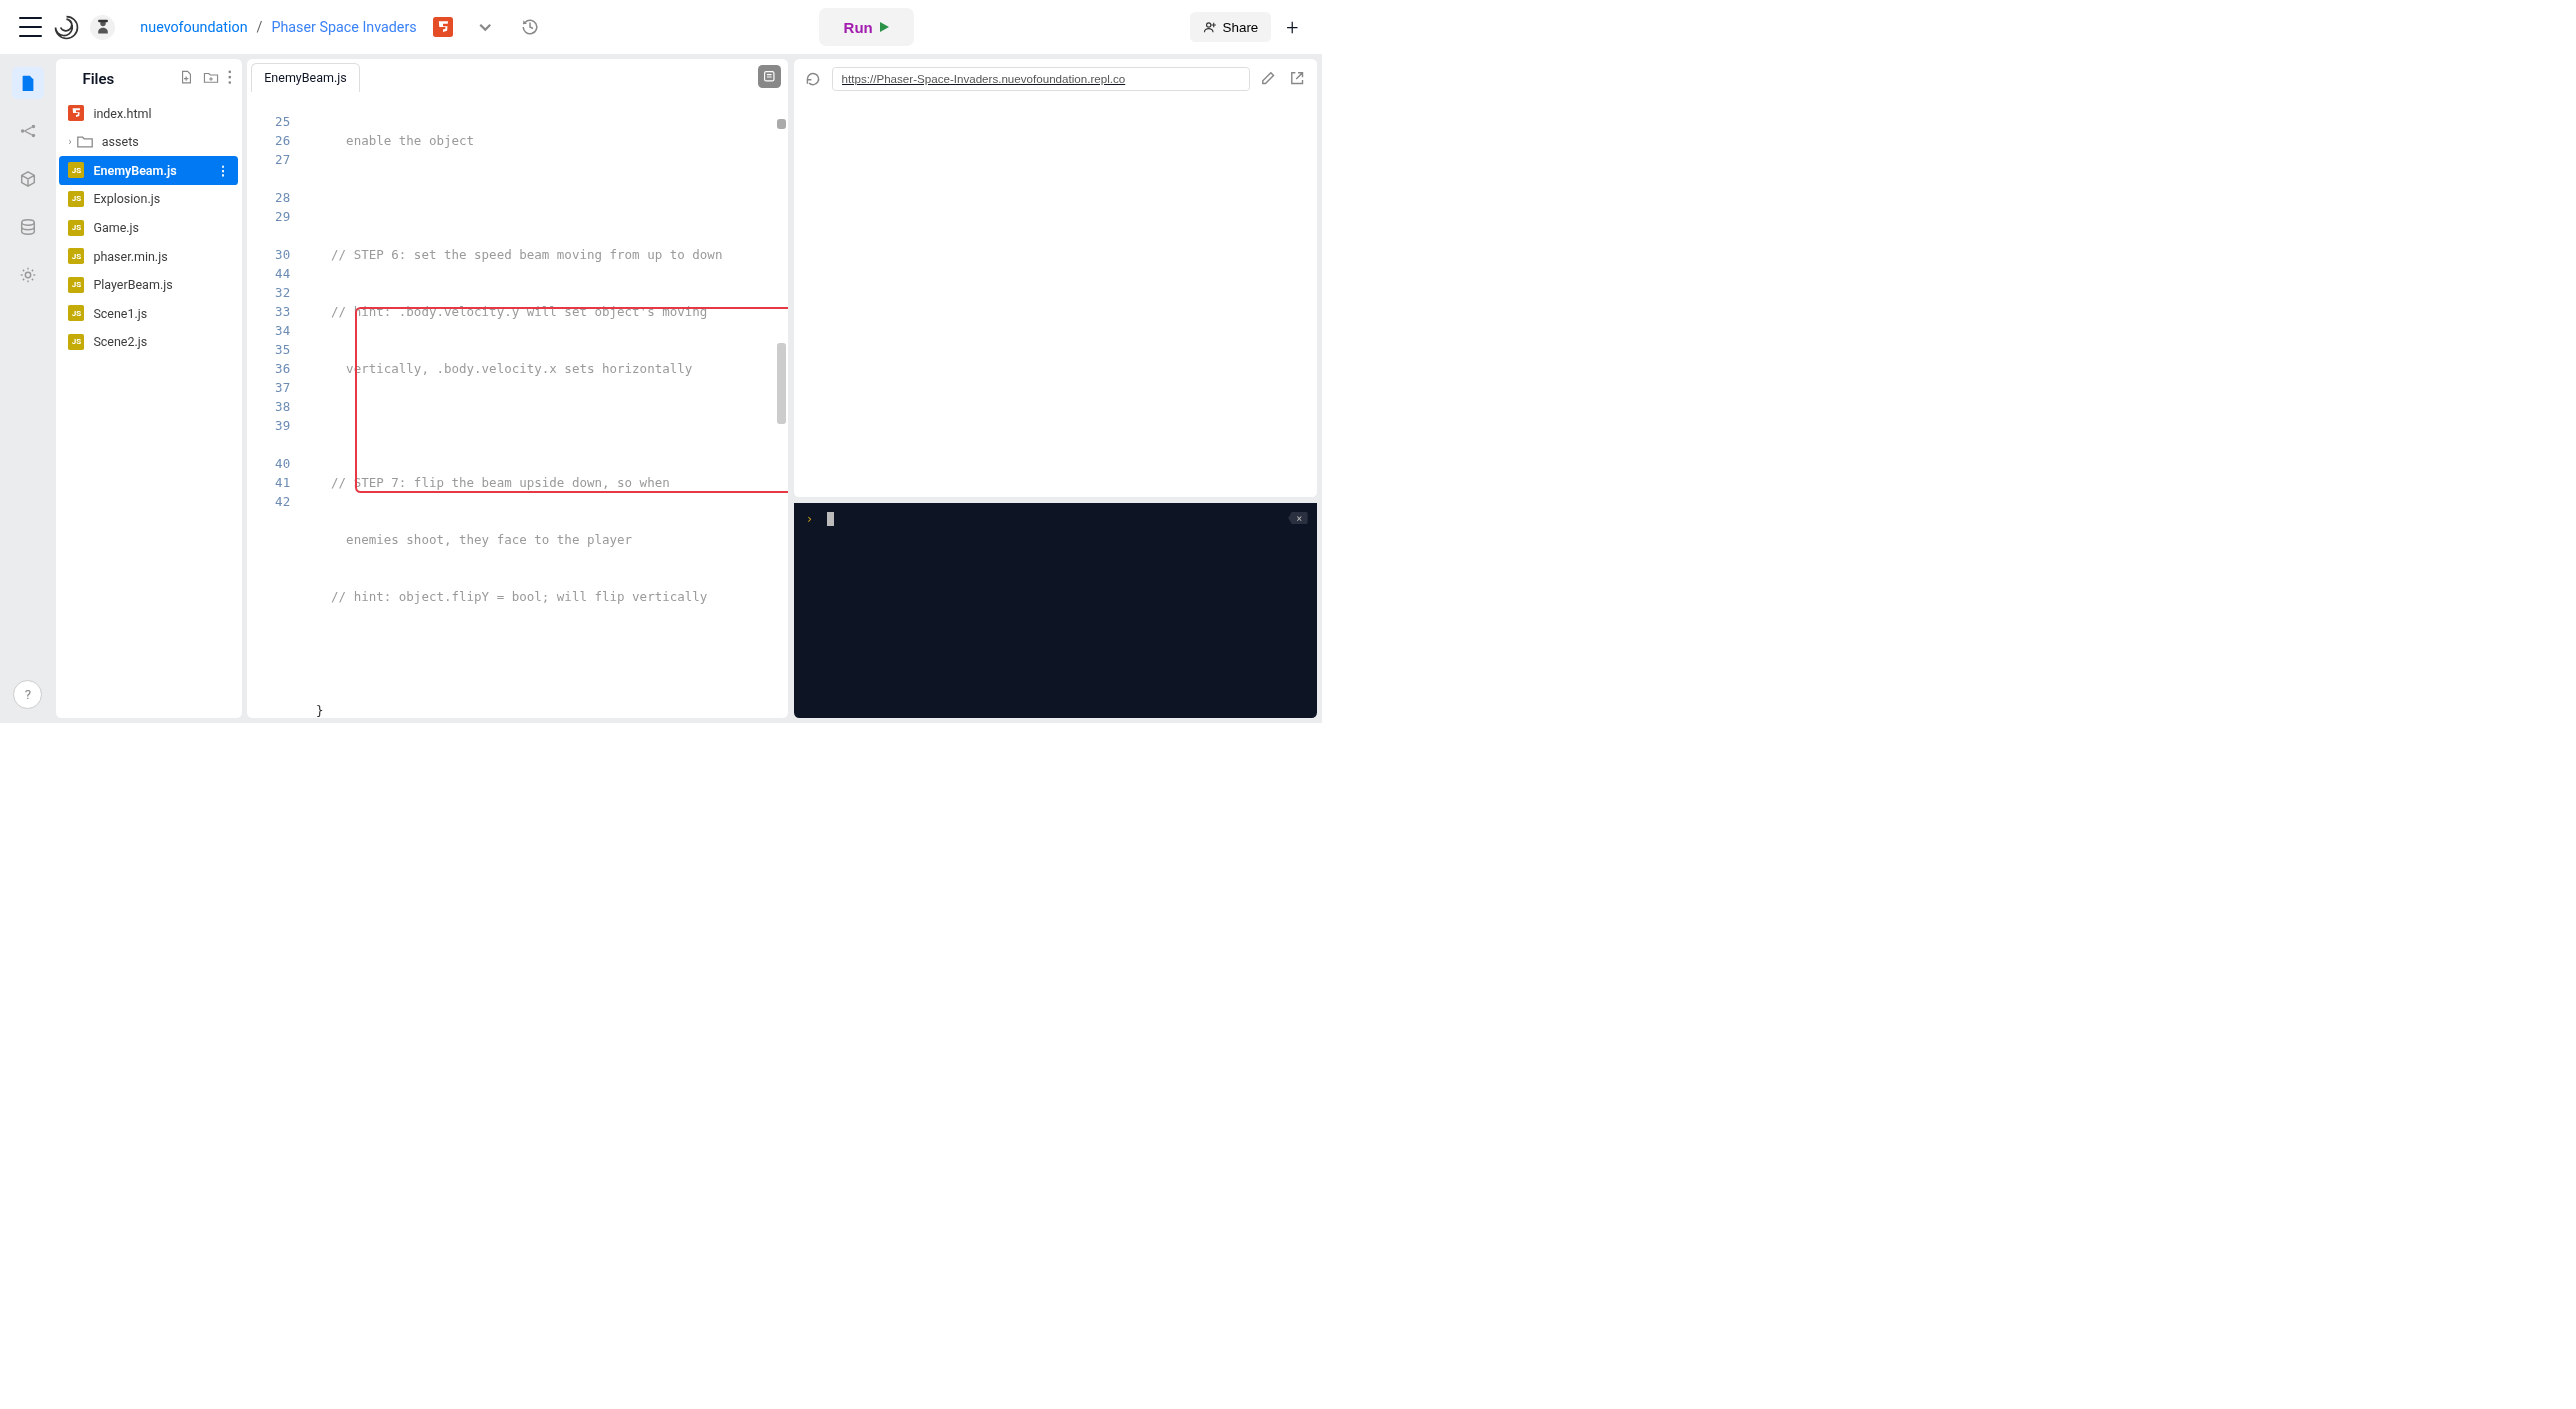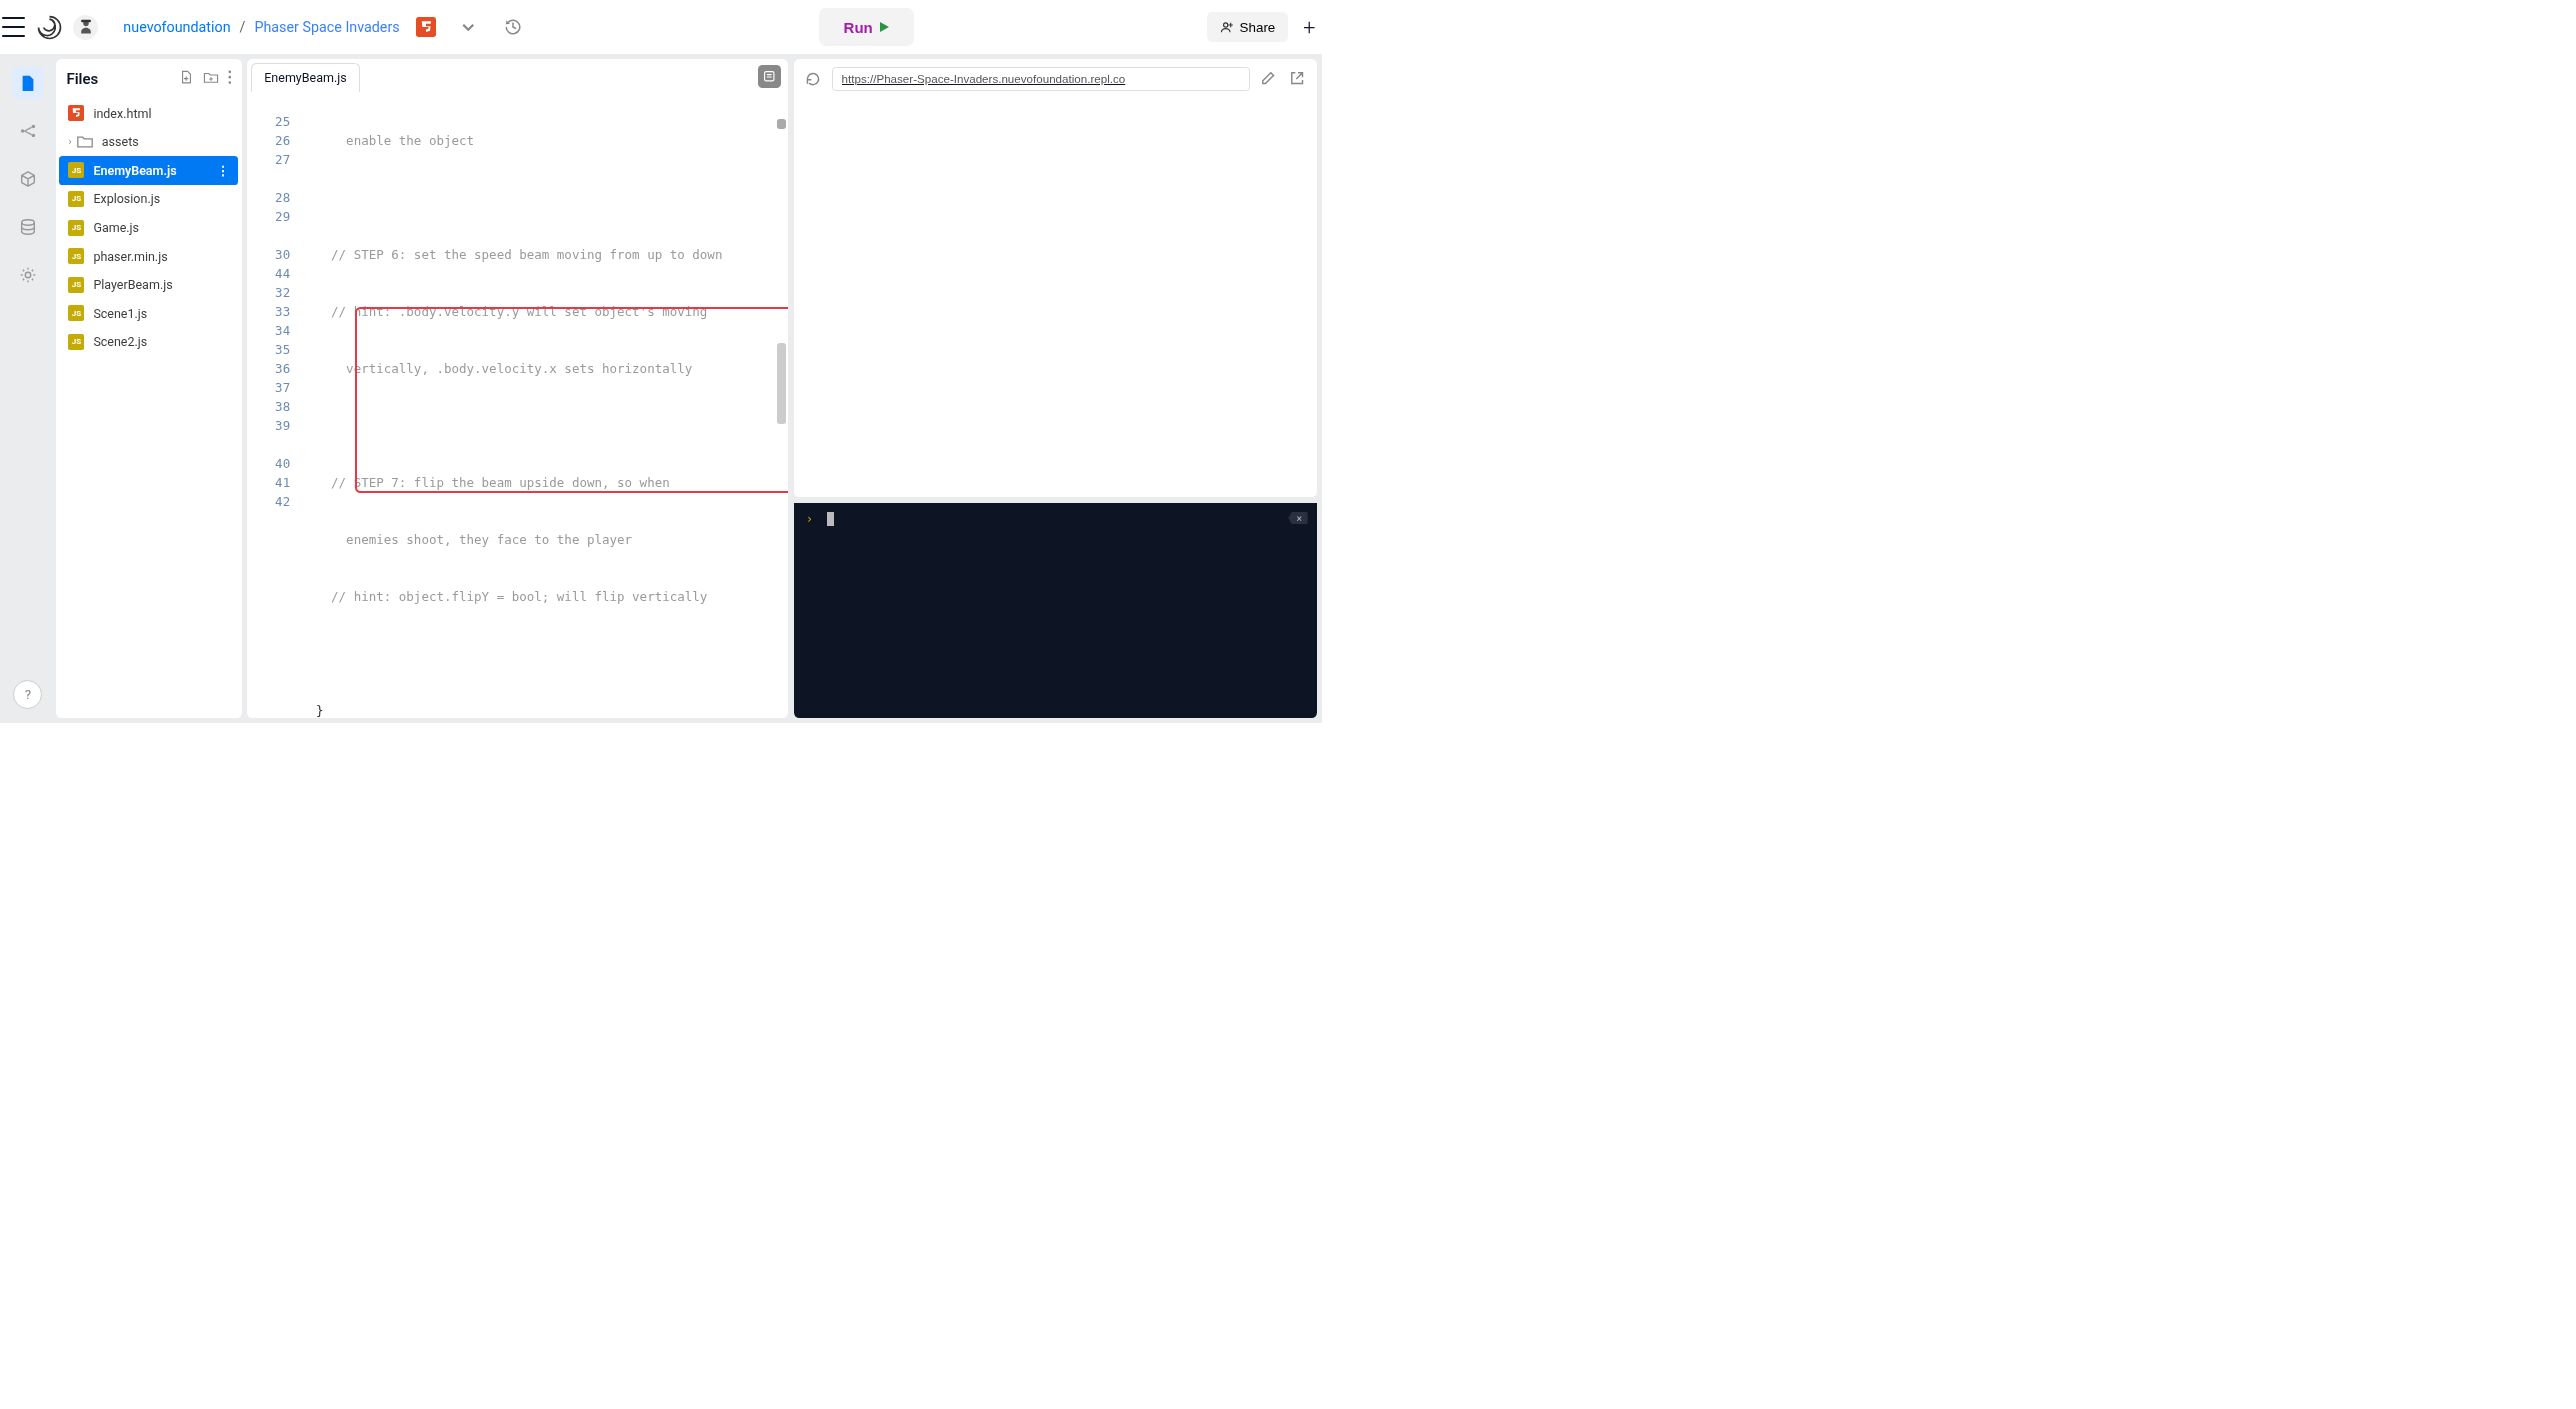--- a/index.html
+++ b/index.html
@@ -14,21 +14,21 @@
       background: #fff;
       overflow: hidden;
       width: 1322px;
       height: 723px;
     }
     
     .header {
       display: flex;
       align-items: center;
       height: 54px;
-      padding: 0 2px;
+      padding: 0 19px;
       background: #fff;
     }
     .header-left {
       display: flex;
       align-items: center;
       gap: 10.7px;
     }
     .hamburger-icon {
       width: 23px;
       height: 20px;
@@ -203,20 +203,21 @@
       border-radius: 5.4px;
       display: flex;
       flex-direction: column;
       overflow: hidden;
     }
     .files-header {
       display: flex;
       align-items: center;
       justify-content: space-between;
       padding: 10.7px 10.7px 9px 10.7px;
+      margin-left: 16px;
     }
     .files-title {
       font-size: 15px;
       font-weight: 600;
     }
     .files-header-icons {
       display: flex;
       gap: 9px;
       color: #888;
     }

